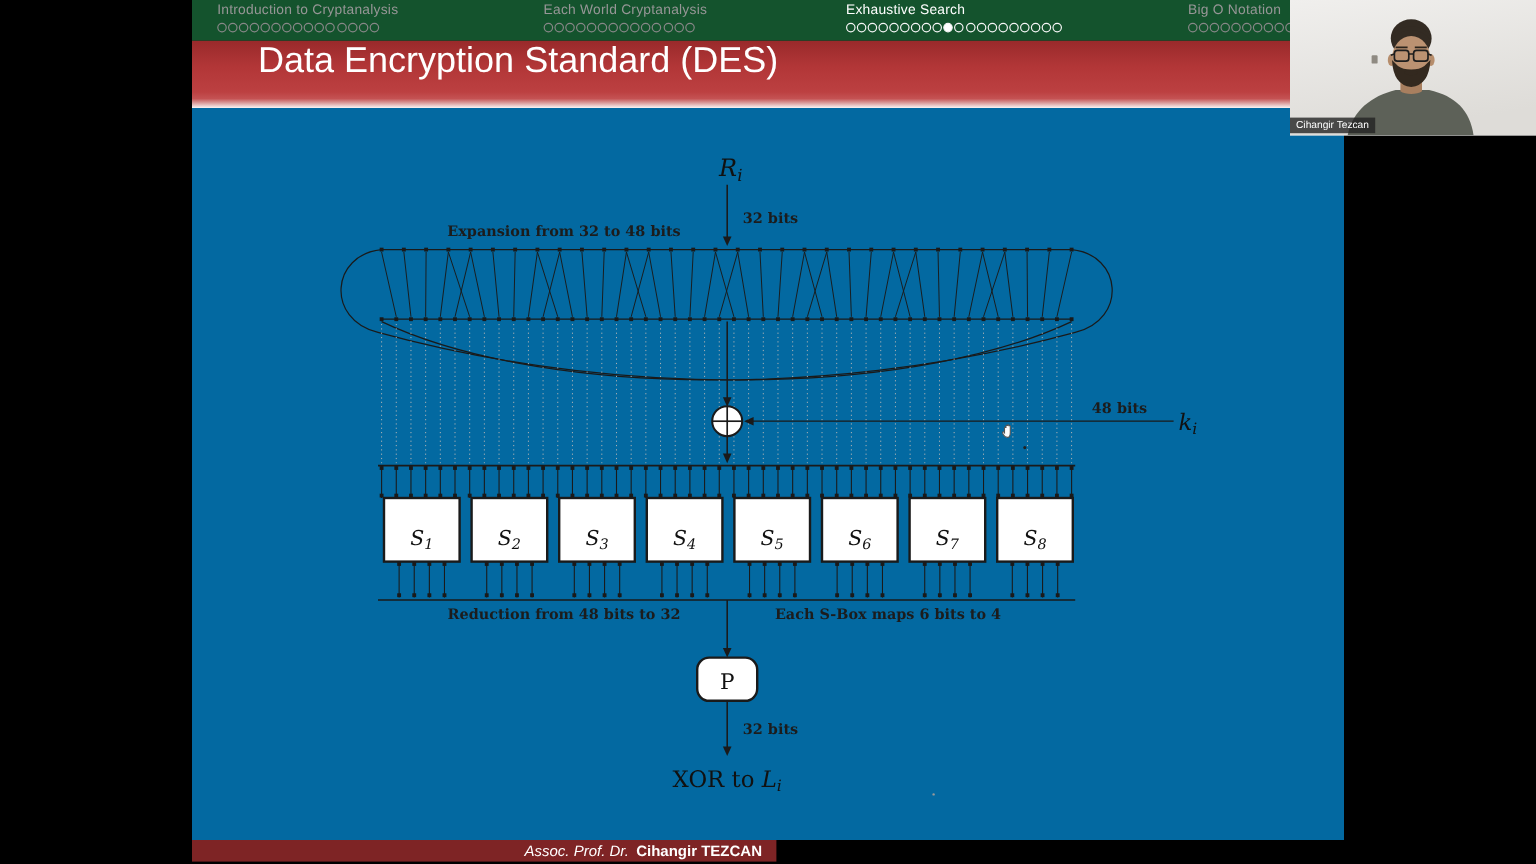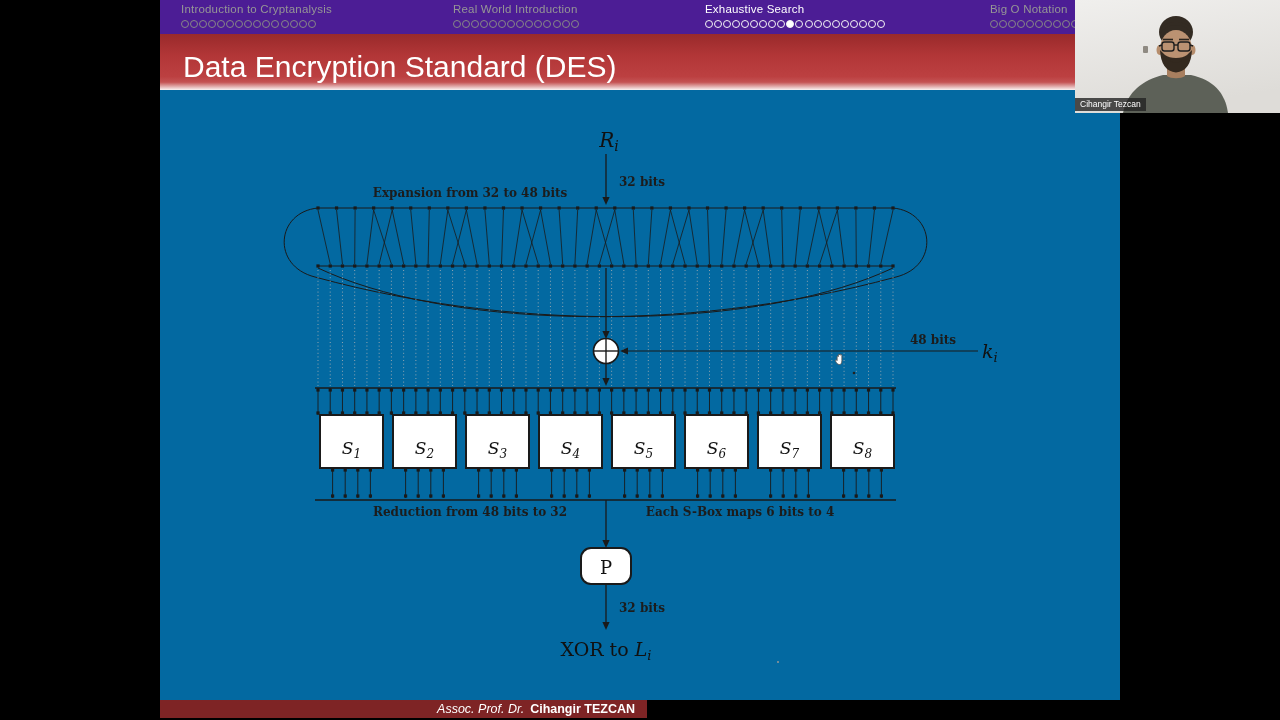--- a/index.html
+++ b/index.html
@@ -3,34 +3,34 @@
 <meta charset="utf-8">
 <style>
   html,body{margin:0;padding:0;}
   body{
     width:1280px;height:720px;position:relative;overflow:hidden;
     background:#000;font-family:"Liberation Sans",sans-serif;
   }
   .abs{position:absolute;}
 
   
-  .topnav{left:160px;top:0;width:960px;height:34px;background:#4c1d95;}
+  .topnav{left:160px;top:0;width:960px;height:34px;background:#14532d;}
   .nav-sec{position:absolute;top:2px;}
   .nav-label{display:block;font-size:11.5px;line-height:14px;color:#969696;letter-spacing:.2px;}
   .nav-sec.active .nav-label{color:#ffffff;}
   .dots{display:block;margin-top:2px;white-space:nowrap;line-height:10px;}
   .dot{display:inline-block;width:6px;height:6px;border:1.1px solid #878787;border-radius:50%;margin-right:1.05px;vertical-align:middle;}
   .nav-sec.active .dot{border-color:#f5f5f5;}
   .dot.filled{background:#ffffff;border-color:#ffffff;}
 
   
   .titlebar{
     left:160px;top:34px;width:960px;height:56px;
     background:linear-gradient(180deg,#992a2b 0%,#b23637 38%,#bc4041 76%,#c45253 86%,#e2aeae 94%,#fbf4f4 100%);
-    display:flex;align-items:flex-end;
+    display:flex;align-items:flex-start;padding-left:32px;
   }
   .titlebar .ttl{color:#ffffff;font-size:30px;padding-left:23px;padding-bottom:6px;font-weight:400;}
 
   
   .content{left:160px;top:90px;width:960px;height:610px;background:#0369a1;}
   svg text{user-select:none;}
   .cap{font-family:"DejaVu Serif",serif;font-weight:bold;font-size:12px;fill:#1c1c1c;}
   .math{font-family:"DejaVu Serif",serif;font-style:italic;fill:#111;}
   .rom{font-family:"DejaVu Serif",serif;font-style:normal;fill:#111;}
 
@@ -47,21 +47,21 @@
 </style>
 </head>
 <body>
 
 <div class="abs topnav" id="topnav">
     <div class="nav-sec" style="left: 21px;">
       <span class="nav-label">Introduction to Cryptanalysis</span>
       <span class="dots"><span class="dot"></span><span class="dot"></span><span class="dot"></span><span class="dot"></span><span class="dot"></span><span class="dot"></span><span class="dot"></span><span class="dot"></span><span class="dot"></span><span class="dot"></span><span class="dot"></span><span class="dot"></span><span class="dot"></span><span class="dot"></span><span class="dot"></span></span>
     </div>
     <div class="nav-sec" style="left: 293px;">
-      <span class="nav-label">Real World Introduction</span>
+      <span class="nav-label">Each World Cryptanalysis</span>
       <span class="dots"><span class="dot"></span><span class="dot"></span><span class="dot"></span><span class="dot"></span><span class="dot"></span><span class="dot"></span><span class="dot"></span><span class="dot"></span><span class="dot"></span><span class="dot"></span><span class="dot"></span><span class="dot"></span><span class="dot"></span><span class="dot"></span></span>
     </div>
     <div class="nav-sec active" style="left: 545px;">
       <span class="nav-label">Exhaustive Search</span>
       <span class="dots"><span class="dot"></span><span class="dot"></span><span class="dot"></span><span class="dot"></span><span class="dot"></span><span class="dot"></span><span class="dot"></span><span class="dot"></span><span class="dot"></span><span class="dot filled"></span><span class="dot"></span><span class="dot"></span><span class="dot"></span><span class="dot"></span><span class="dot"></span><span class="dot"></span><span class="dot"></span><span class="dot"></span><span class="dot"></span><span class="dot"></span></span>
     </div>
     <div class="nav-sec" style="left: 830px;">
       <span class="nav-label">Big O Notation</span>
       <span class="dots"><span class="dot"></span><span class="dot"></span><span class="dot"></span><span class="dot"></span><span class="dot"></span><span class="dot"></span><span class="dot"></span><span class="dot"></span><span class="dot"></span><span class="dot"></span><span class="dot"></span><span class="dot"></span><span class="dot"></span><span class="dot"></span></span>
     </div>

